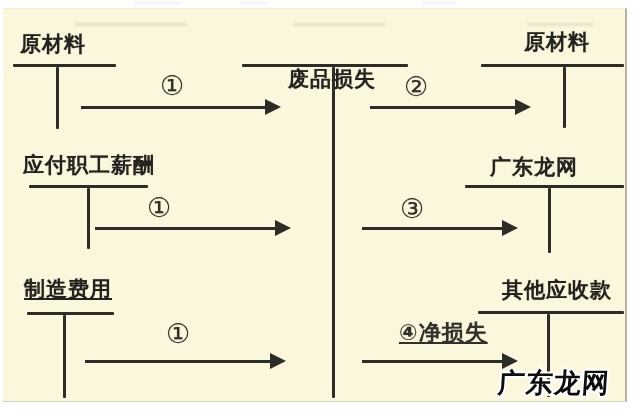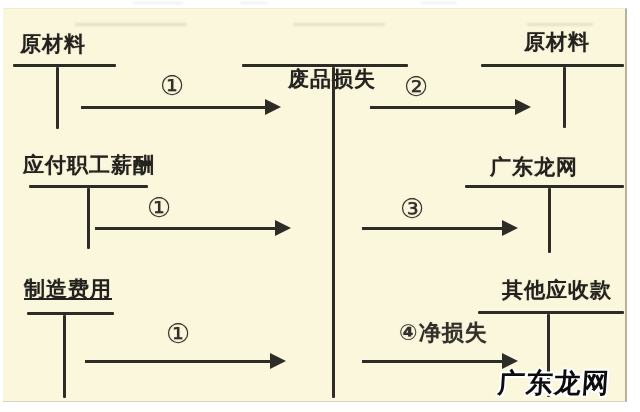--- a/index.html
+++ b/index.html
@@ -129,20 +129,20 @@
     <div class="arrow-head" style="left:502px;top:220px;"></div>
   </div>
 
   <div>
     <div class="num-label" style="left:166px;top:320px;">①</div>
     <div class="arrow-shaft" style="left:85px;top:360px;width:185px;"></div>
     <div class="arrow-head" style="left:270px;top:353px;"></div>
   </div>
 
   <div>
-    <div class="num-label with-text" style="left:399px;top:320px;">④净损失</div>
+    <div class="num-label with-text" style="left:399px;top:320px;text-decoration:underline;">④净损失</div>
     <div class="arrow-shaft" style="left:362px;top:360px;width:140px;"></div>
     <div class="arrow-head" style="left:502px;top:353px;"></div>
   </div>
 
   <div id="watermark">广东龙网</div>
 
 </div>
 
 </body></html>

